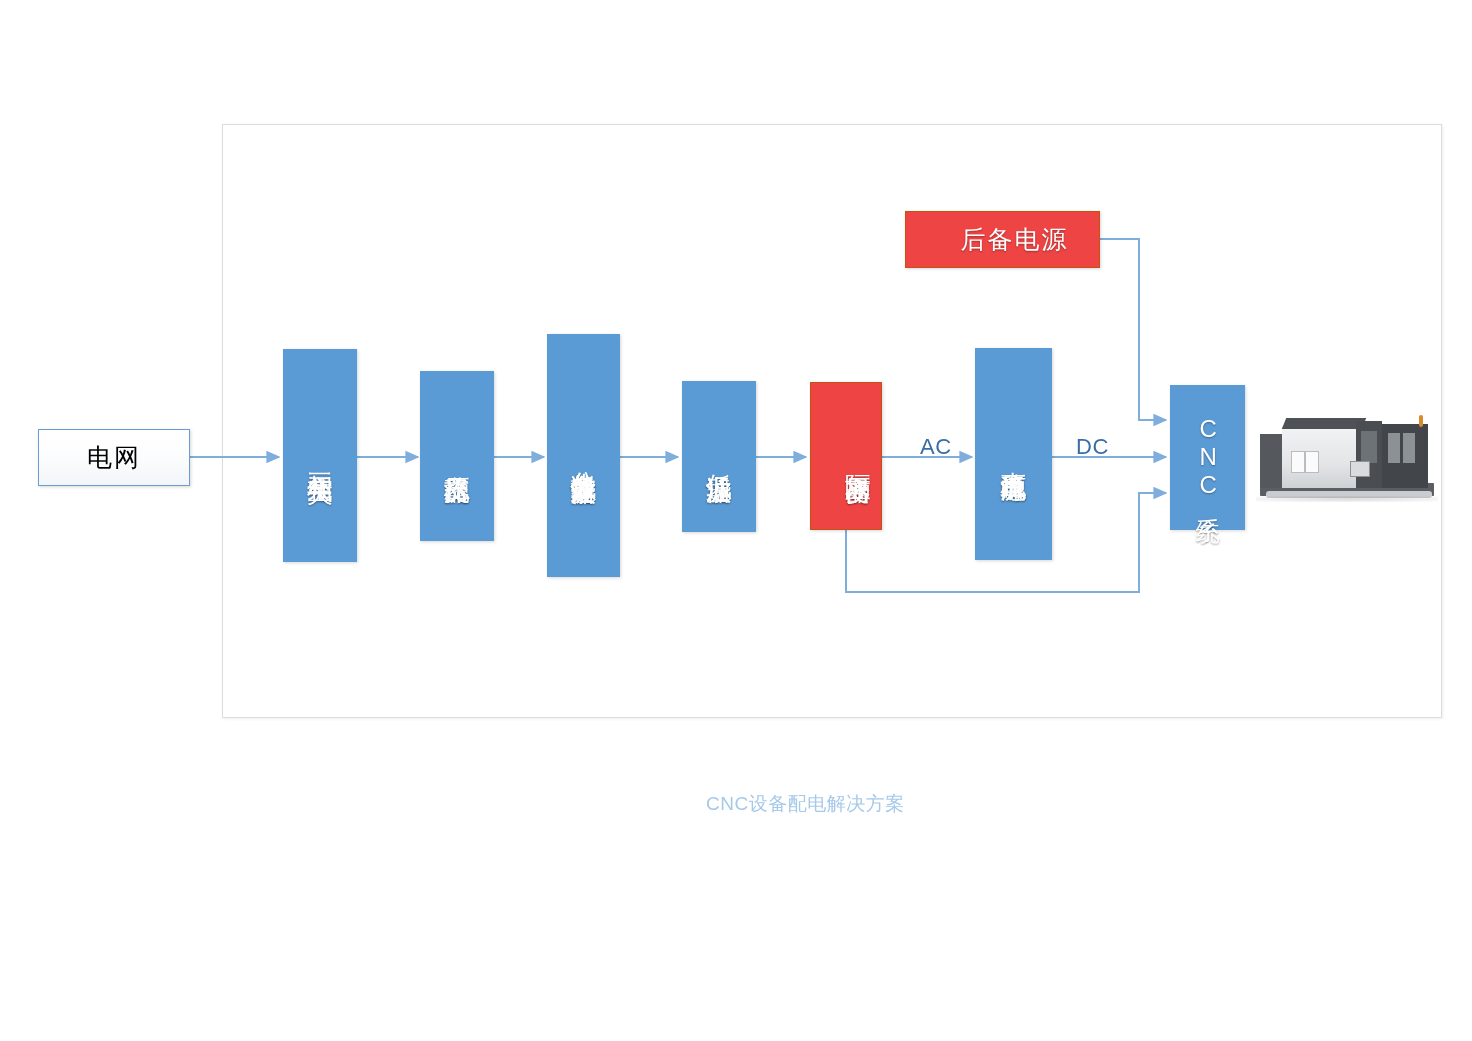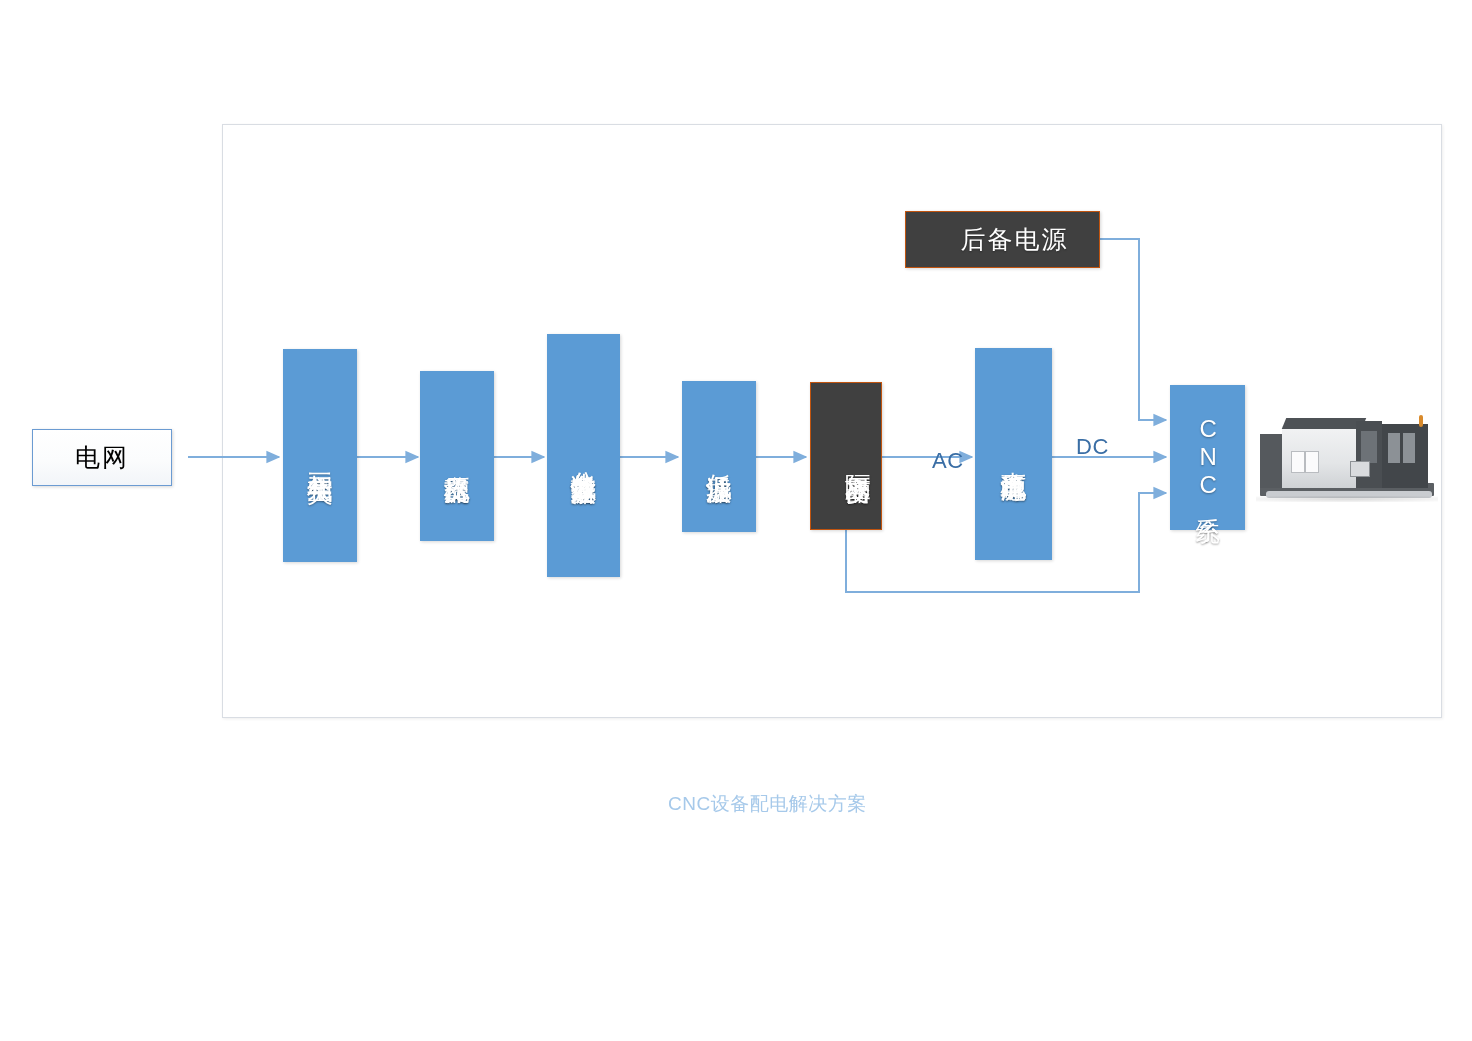--- a/index.html
+++ b/index.html
@@ -54,21 +54,21 @@
     line-height: 1.02;
     letter-spacing: 1px;
     text-shadow: 0 1px 2px rgba(0,0,0,0.35);
     white-space: nowrap;
   }
   .vertical .node-label {
     writing-mode: vertical-rl;
     text-orientation: upright;
   }
   .node.blue  { background: #5B9BD5; border: 1px solid #5B9BD5; }
-  .node.orange{ background: #404040; border: 1px solid #C1540F; padding-left: 24px; }
+  .node.orange{ background: #ef4444; border: 1px solid #C1540F; padding-left: 24px; }
 
   
   .node.plain {
     background: linear-gradient(to bottom, #ffffff 0%, #fbfcfd 55%, #f2f5f9 100%);
     border: 1px solid #6b9bd2;
   }
   .node.plain .node-label {
     color: #000000;
     text-shadow: none;
     font-size: 25px;
@@ -132,21 +132,21 @@
       <path d="M 882 457 L 972 457"></path>
 
       <path d="M 1052 457 L 1166 457"></path>
 
       <path d="M 1100 239 L 1139 239 L 1139 420 L 1166 420"></path>
 
       <path d="M 846 530 L 846 592 L 1139 592 L 1139 493 L 1166 493"></path>
     </g>
   </svg>
 
-  <div class="node plain" style="left:32px; top:429px; width:140px; height:57px;align-items:center;">
+  <div class="node plain" style="left:38px; top:429px; width:152px; height:57px;align-items:center;">
     <span class="node-label">电网</span>
   </div>
 
   <div class="node blue vertical" style="left:283px; top:349px; width:74px; height:213px;">
     <span class="node-label">三相空气开关</span>
   </div>
 
   <div class="node blue vertical" style="left:420px; top:371px; width:74px; height:170px;">
     <span class="node-label">交流稳压器</span>
   </div>
@@ -168,21 +168,21 @@
   </div>
 
   <div class="node blue vertical" style="left:1170px; top:385px; width:75px; height:145px;">
     <span class="node-label" style="font-size:24px;">CNC系统</span>
   </div>
 
   <div class="node orange" style="left:905px; top:211px; width:195px; height:57px;">
     <span class="node-label" style="font-size:25px; letter-spacing:2px;">后备电源</span>
   </div>
 
-  <span class="wire-label" style="left:920px; top:448px;margin-left:12px;">AC</span>
+  <span class="wire-label" style="left:920px; top:434px;">AC</span>
   <span class="wire-label" style="left:1076px; top:434px;text-align:center;">DC</span>
 
   <div id="machine">
 
     <div class="m-part" style="left:8px; top:84px; width:174px; height:13px; background:#5b5f63; border-radius:1px;"></div>
     <div class="m-part" style="left:14px; top:92px; width:166px; height:7px; background:#c9ccd0; border-radius:3px;"></div>
 
     <div class="m-part" style="left:8px; top:35px; width:23px; height:54px; background:#55595d;"></div>
 
     <div class="m-part" style="left:30px; top:27px; width:74px; height:62px;
@@ -201,15 +201,15 @@
     <div class="m-part" style="left:130px; top:25px; width:46px; height:64px; background:#42464a;"></div>
     <div class="m-part" style="left:136px; top:34px; width:12px; height:30px; background:#8c9196;"></div>
     <div class="m-part" style="left:151px; top:34px; width:12px; height:30px; background:#8c9196;"></div>
 
     <div class="m-part" style="left:167px; top:16px; width:4px; height:12px; background:#d98a2b; border-radius:2px;"></div>
 
     <div class="m-part" style="left:4px; top:97px; width:182px; height:6px;
                 background:radial-gradient(ellipse at center, rgba(0,0,0,0.14), rgba(0,0,0,0));"></div>
   </div>
 
-  <div id="caption" style="left:668px; top:791px;">CNC设备配电解决方案</div>
+  <div id="caption" style="left:706px; top:791px;">CNC设备配电解决方案</div>
 
 </div>
 
 </body></html>

